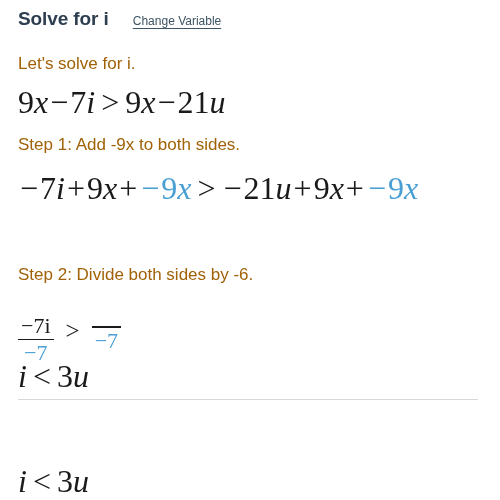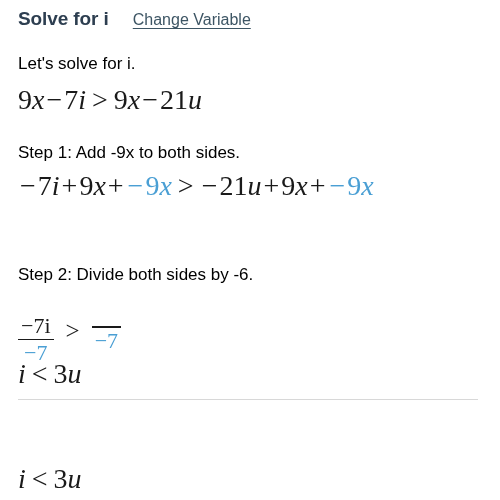--- a/index.html
+++ b/index.html
@@ -30,40 +30,40 @@
     height: 30px;
   }
   .title {
     font-size: 19px;
     font-weight: bold;
     color: #2d3e50;
     letter-spacing: -0.1px;
     white-space: nowrap;
   }
   .change-link {
-    font-size: 16px;
+    font-size: 12px;
     color: #3d5564;
     text-decoration: underline;
     text-underline-offset: 3px;
     cursor: pointer;
     white-space: nowrap;
   }
 
   
   .prose {
     font-size: 17px;
-    color: #000000;
+    color: #a16207;
     line-height: 1;
     white-space: nowrap;
   }
 
   
   .math {
     font-family: "Liberation Serif", "DejaVu Serif", serif;
-    font-size: 28px;
+    font-size: 32px;
     color: #1a1a1a;
     line-height: 1;
     white-space: nowrap;
   }
   .math .var {
     font-style: italic;
   }
   .math .num {
     font-style: normal;
   }
@@ -143,21 +143,21 @@
     <div class="title">Solve for i</div>
     <a class="change-link">Change Variable</a>
   </div>
 
   <div class="row prose" style="top:55px;">Let's solve for i.</div>
 
   <div class="row math" style="top:86px;">
     <span class="num">9</span><span class="var">x</span><span class="op">−</span><span class="num">7</span><span class="var">i</span><span class="rel">&gt;</span><span class="num">9</span><span class="var">x</span><span class="op">−</span><span class="num">21</span><span class="var">u</span>
   </div>
 
-  <div class="row prose" style="top:144px;text-align:center;">Step 1: Add -9x to both sides.</div>
+  <div class="row prose" style="top:136px;text-align:center;">Step 1: Add -9x to both sides.</div>
 
   <div class="row math" style="top:172px;">
     <span class="op">−</span><span class="num">7</span><span class="var">i</span><span class="op">+</span><span class="num">9</span><span class="var">x</span><span class="op">+</span><span class="op blue">−</span><span class="num blue">9</span><span class="var blue">x</span><span class="rel">&gt;</span><span class="op">−</span><span class="num">21</span><span class="var">u</span><span class="op">+</span><span class="num">9</span><span class="var">x</span><span class="op">+</span><span class="op blue">−</span><span class="num blue">9</span><span class="var blue">x</span>
   </div>
 
 
   <div class="row prose" style="top:266px;">Step 2: Divide both sides by -6.</div>
 
   <div class="row frac-row" style="top:296px;">
 

